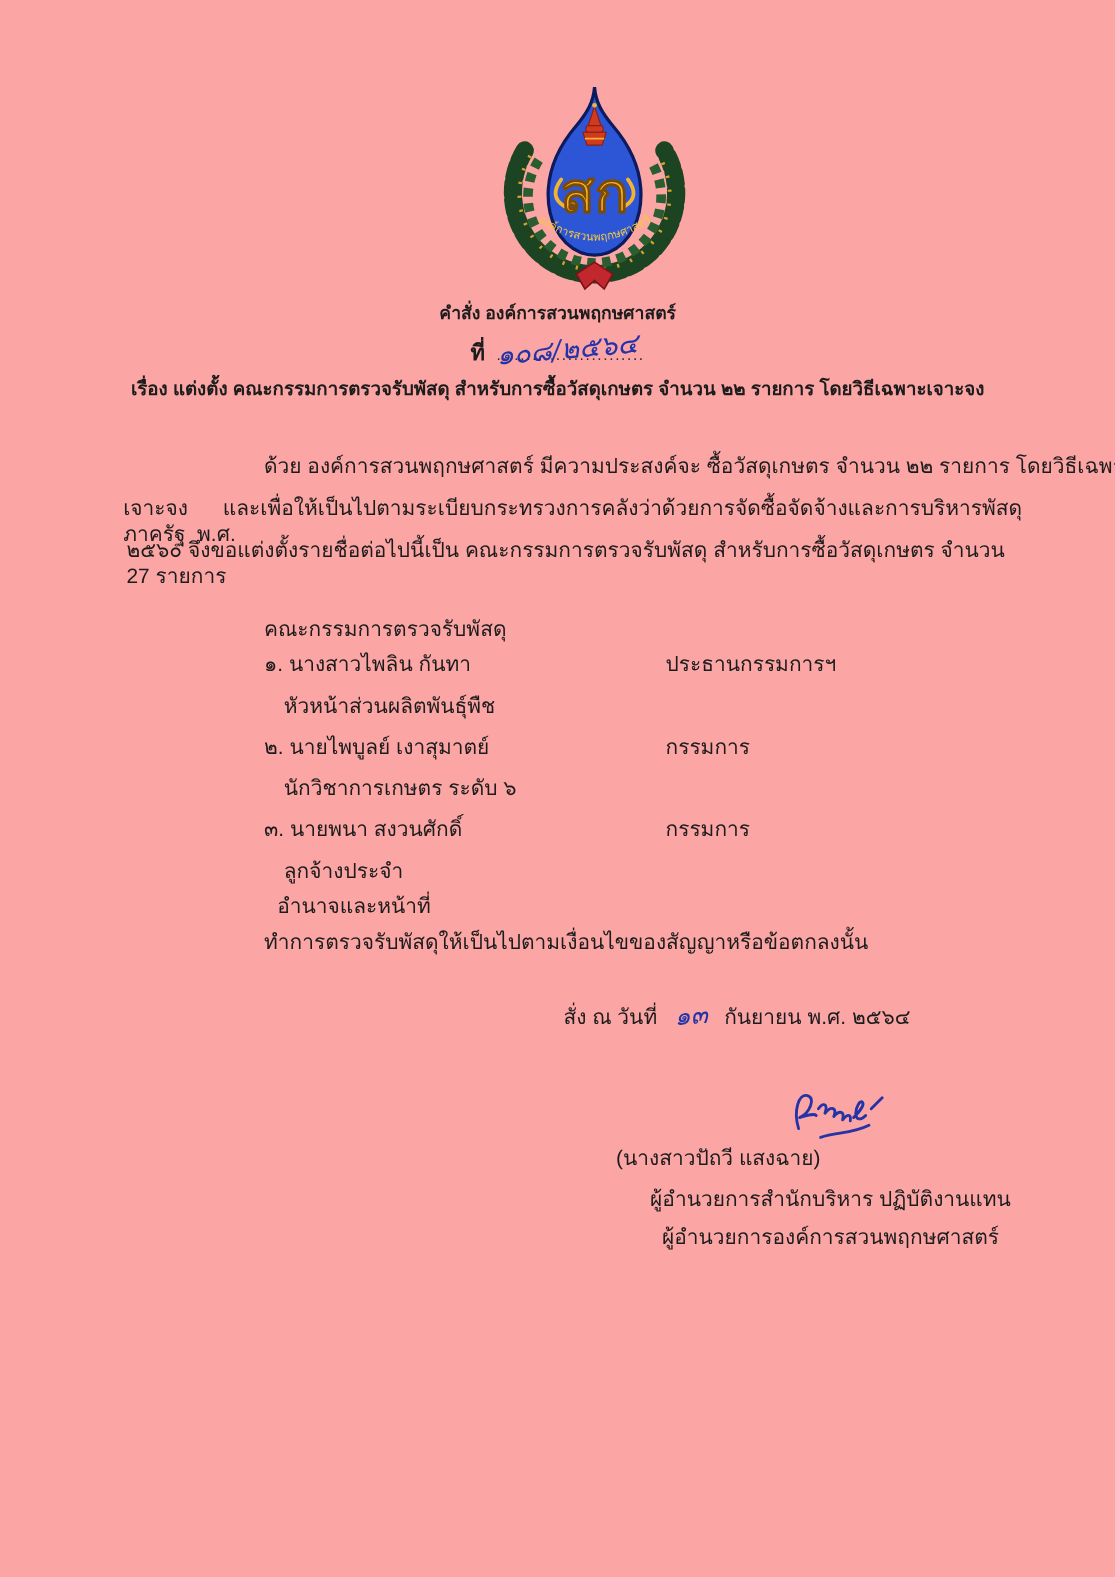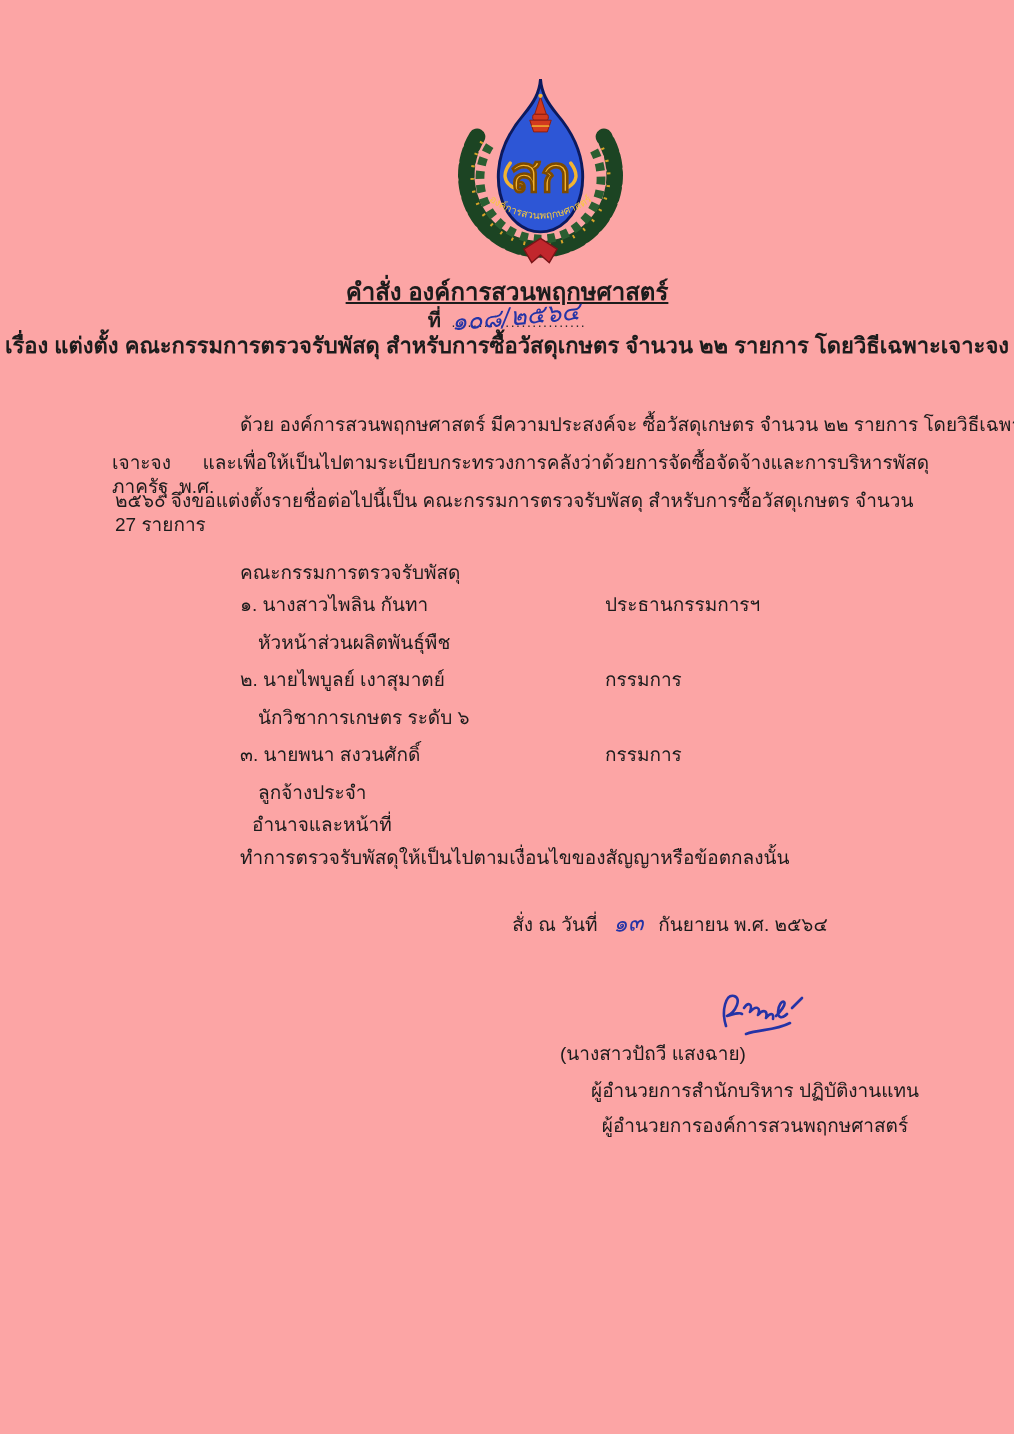--- a/index.html
+++ b/index.html
@@ -53,31 +53,31 @@
 
       <defs>
           <path id="cap-arc" d="M46,126 Q105,172 164,126"></path>
         </defs>
       <text font-size="10.5" fill="#f6c83e" font-family="'Liberation Sans', sans-serif">
         <textPath href="#cap-arc" startOffset="50%" text-anchor="middle">องค์การสวนพฤกษศาสตร์</textPath>
       </text>
     </svg>
   </div>
 
-  <div class="abs centered bold" style="top:272px; font-size:24px;text-decoration:underline;">คำสั่ง องค์การสวนพฤกษศาสตร์</div>
+  <div class="abs centered bold" style="top:272px; font-size:16px;">คำสั่ง องค์การสวนพฤกษศาสตร์</div>
 
   <div class="abs centered" style="top:304px;">
     <span class="bold" style="font-size:20px;">ที่</span>
     <span style="position:relative; display:inline-block; margin-left:6px;">
       <span class="dots">.........................</span>
       <span class="hand" style="position:absolute; left:0px; top:-17px; font-size:25px; transform:rotate(-5deg); white-space:nowrap;">๑๐๘/๒๕๖๔</span>
     </span>
   </div>
 
-  <div class="abs centered bold" style="top:328px; font-size:22px;">เรื่อง แต่งตั้ง คณะกรรมการตรวจรับพัสดุ สำหรับการซื้อวัสดุเกษตร จำนวน ๒๒ รายการ โดยวิธีเฉพาะเจาะจง</div>
+  <div class="abs centered bold" style="top:339px; font-size:17px;">เรื่อง แต่งตั้ง คณะกรรมการตรวจรับพัสดุ สำหรับการซื้อวัสดุเกษตร จำนวน ๒๒ รายการ โดยวิธีเฉพาะเจาะจง</div>
 
   <div class="abs t pre" style="left:118px; top:413px; width:812px; padding-left:122px;">ด้วย องค์การสวนพฤกษศาสตร์ มีความประสงค์จะ ซื้อวัสดุเกษตร จำนวน ๒๒ รายการ โดยวิธีเฉพาะ</div>
   <div class="abs t pre" style="left:112px; top:451px; width:820px;">เจาะจง      และเพื่อให้เป็นไปตามระเบียบกระทรวงการคลังว่าด้วยการจัดซื้อจัดจ้างและการบริหารพัสดุภาครัฐ  พ.ศ.</div>
   <div class="abs t pre" style="left:115px; top:489px; width:818px;">๒๕๖๐ จึงขอแต่งตั้งรายชื่อต่อไปนี้เป็น คณะกรรมการตรวจรับพัสดุ สำหรับการซื้อวัสดุเกษตร จำนวน 27 รายการ</div>
 
   <div class="abs t" style="left:240px; top:561px;">คณะกรรมการตรวจรับพัสดุ</div>
 
   <div class="name-col t" style="top:593px;">๑. นางสาวไพลิน กันทา</div>
   <div class="role t" style="top:593px;">ประธานกรรมการฯ</div>
   <div class="pos-col t" style="top:631px;">หัวหน้าส่วนผลิตพันธุ์พืช</div>

